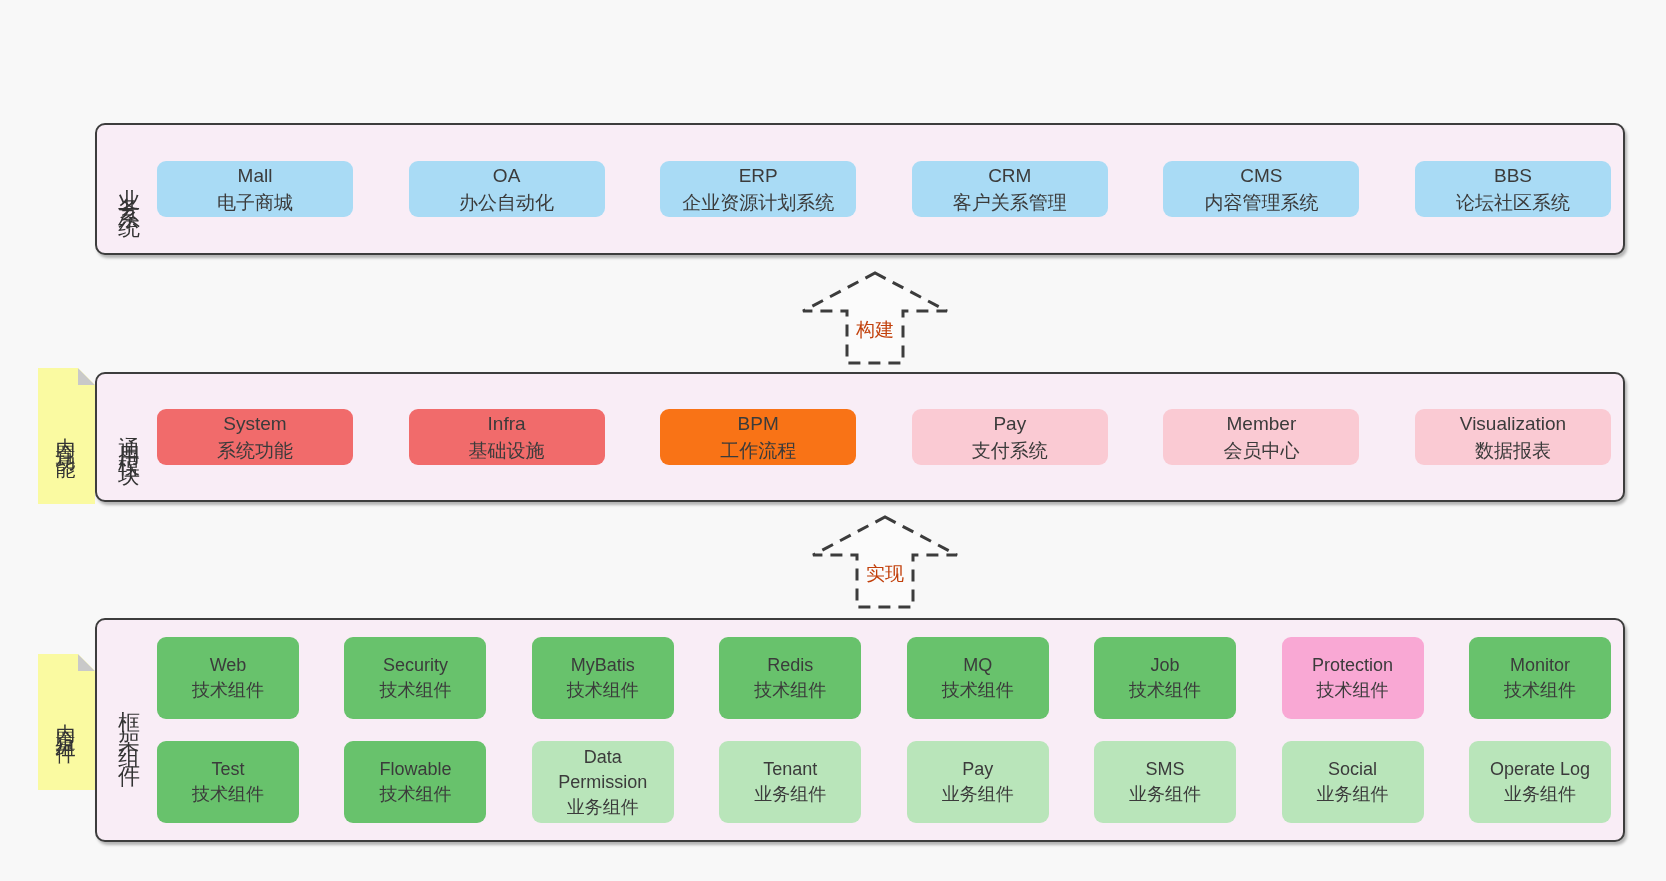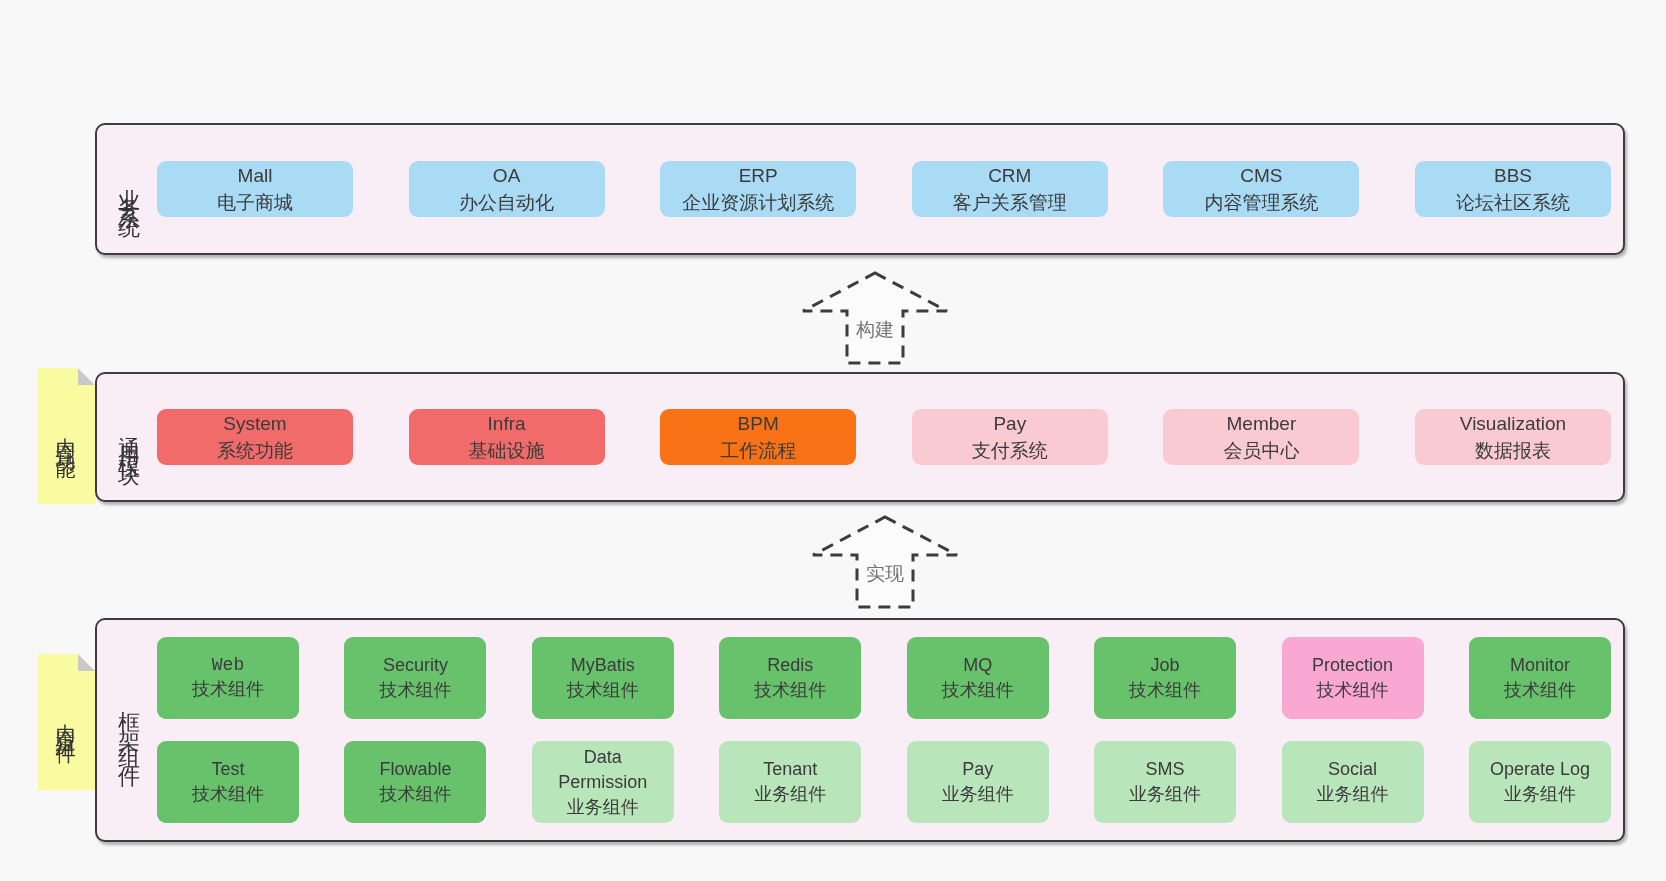--- a/index.html
+++ b/index.html
@@ -49,21 +49,21 @@
   .v-green      { background:#68c26c; }
   .v-lightgreen { background:#b9e5ba; }
 
   
   .arrow { position:absolute; width:150px; height:96px; z-index:1; }
   .arrow-1 { left:800px; top:270px; }
   .arrow-2 { left:810px; top:514px; }
   .arrow svg { display:block; width:100%; height:100%; }
   .arrow-label {
     position:absolute; left:50%; top:47px; transform:translateX(-50%);
-    background:#fbfbfb; padding:0 3px; font-size:19px; color:#737373;
+    background:#fbfbfb; padding:0 3px; font-size:19px; color:#c2410c;
     white-space:nowrap;
   }
 
   
   .note {
     position:absolute; left:38px; width:57px; height:136px;
     background:#fafaa1; z-index:1;
     clip-path:polygon(0 0, calc(100% - 17px) 0, 100% 17px, 100% 100%, 0 100%);
     display:flex; align-items:center; justify-content:center;
   }
@@ -167,21 +167,21 @@
     <svg viewBox="0 0 150 96">
       <polygon points="75,3 147,41 103,41 103,93 47,93 47,41 3,41" fill="#fbfbfb" stroke="#3c3c3c" stroke-width="3" stroke-dasharray="12 8" stroke-linejoin="miter"></polygon>
     </svg>
     <span class="arrow-label">实现</span>
   </div>
 
   <div class="layer layer-3" style="background: rgb(249, 237, 246); border-color: rgb(61, 61, 61);">
     <div class="side-label">框架组件</div>
     <div class="boxes">
         <div class="box-row">
-          <div class="box v-green" style="background: rgb(104, 194, 108); font-family: Liberation Mono, monospace;">
+          <div class="box v-green" style="background: rgb(104, 194, 108);">
             <div class="box-name">Web</div>
             <div class="box-desc">技术组件</div>
           </div>
           <div class="box v-green" style="background: rgb(104, 194, 108);">
             <div class="box-name">Security</div>
             <div class="box-desc">技术组件</div>
           </div>
           <div class="box v-green" style="background: rgb(104, 194, 108);">
             <div class="box-name">MyBatis</div>
             <div class="box-desc">技术组件</div>

